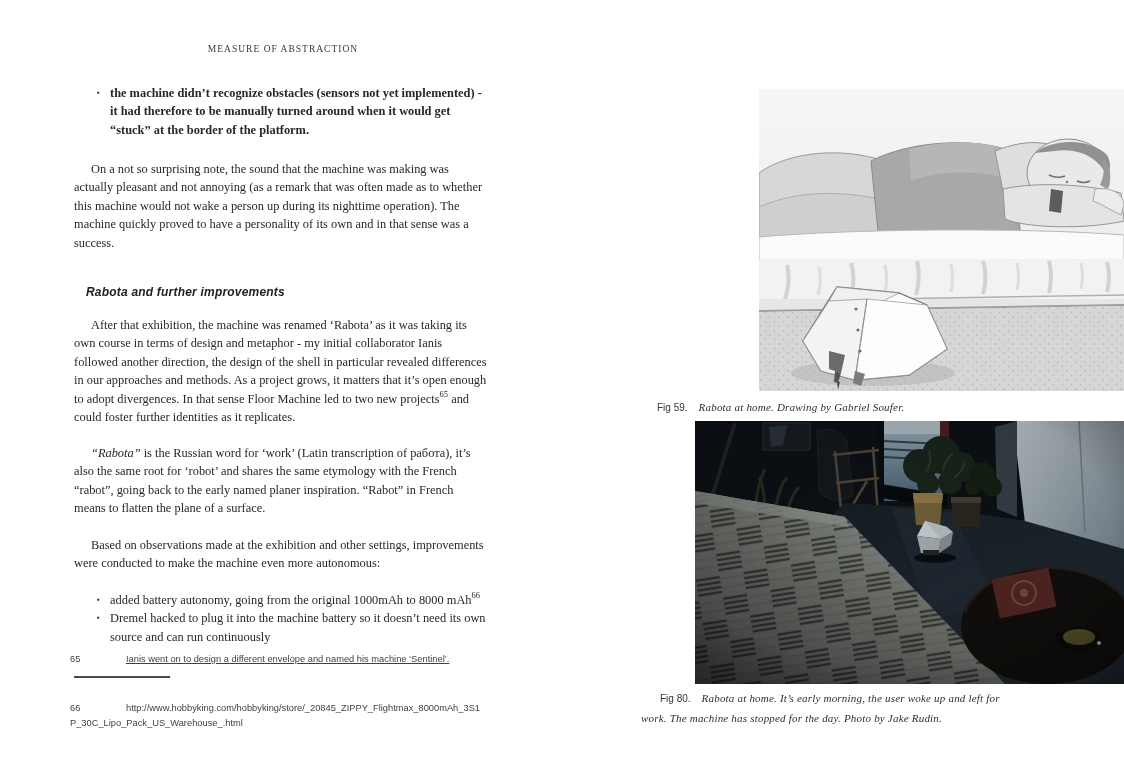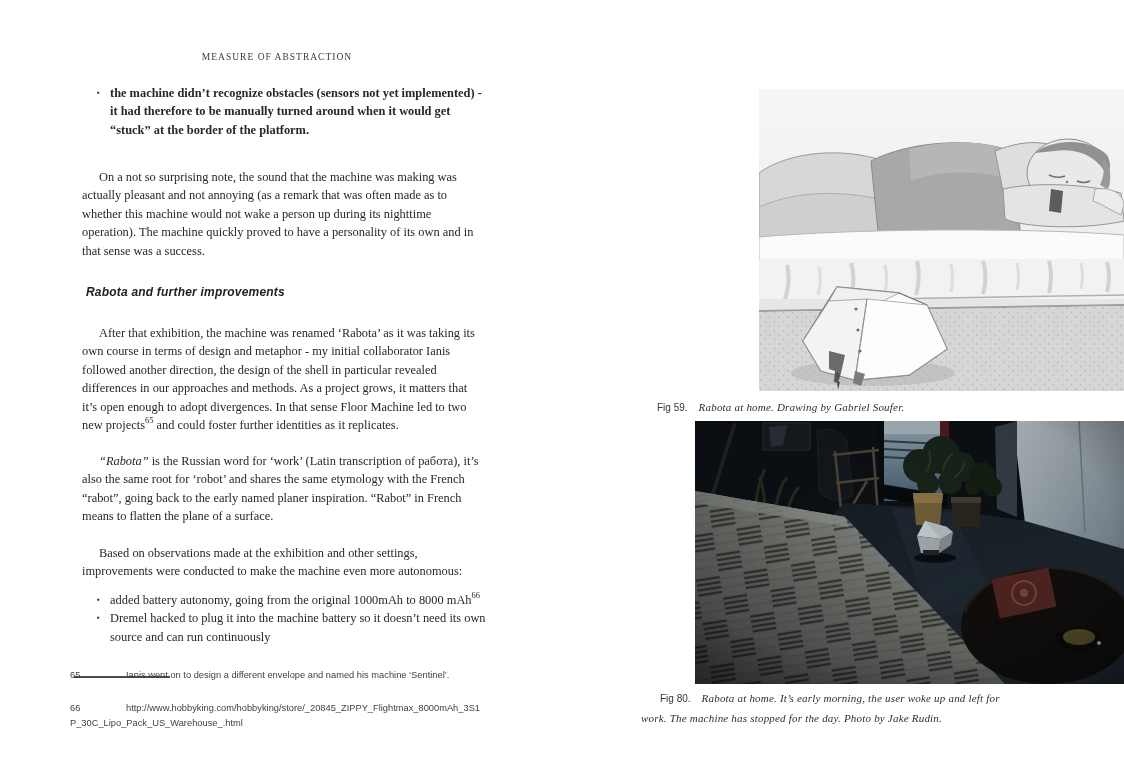--- a/index.html
+++ b/index.html
@@ -4,45 +4,45 @@
 <style>
   html,body{margin:0;padding:0;background:#ffffff;}
   #spread{
     position:relative;width:1124px;height:759px;background:#ffffff;overflow:hidden;
     font-family:"Liberation Serif", serif;color:#27272c;
   }
   .running-header{
     position:absolute;top:44px;font-size:9.5px;letter-spacing:1px;color:#3a3a40;
     text-align:center;white-space:nowrap;
   }
-  #header-left{left:70px;width:414px;margin-top:8px;}
+  #header-left{left:76px;width:414px;}
   #header-right{left:640px;width:370px;}
   .body-block{
     position:absolute;left:74px;width:414px;font-size:12.4px;line-height:18.4px;
     text-align:left;color:#27272c;
   }
-  .body-block p{margin:8px;text-indent:17px;}
+  .body-block p{margin:0;text-indent:17px;}
   ul.doc-list{margin:0;padding:0 0 0 36px;list-style:none;}
   ul.doc-list li{position:relative;}
   ul.doc-list li::before{
     content:"▪";position:absolute;left:-13px;top:0;font-size:8px;color:#2c2c31;
   }
   sup.fnref{font-size:8.5px;line-height:0;vertical-align:6px;letter-spacing:0;}
   #section-heading{
     position:absolute;left:86px;top:285px;width:420px;margin:0;
     font-family:"Liberation Sans", sans-serif;font-style:italic;font-weight:700;
     font-size:12px;color:#222226;letter-spacing:0.2px;
   }
   .lead-italic{font-style:italic;}
   #footnote-rule{position:absolute;left:74px;top:676px;width:96px;height:2px;background:#4b4b4b;}
   .footnote{
     position:absolute;left:70px;width:414px;
     font-family:"Liberation Sans", sans-serif;font-size:9.3px;line-height:15px;color:#3f3f44;
   }
-  #footnote-65{top:668px;}
+  #footnote-65{top:652px;text-decoration:underline;}
   #footnote-66{top:701px;}
   .fn-num{display:inline-block;width:56px;}
   .fn-text{word-break:break-all;}
   .figure-image{position:absolute;overflow:hidden;}
   #figure-79-image{left:759px;top:89px;width:365px;height:302px;}
   #figure-80-image{left:695px;top:421px;width:429px;height:263px;}
   .caption{
     position:absolute;font-size:11px;font-style:italic;color:#2e2e33;line-height:18.5px;
     letter-spacing:0.2px;
   }

